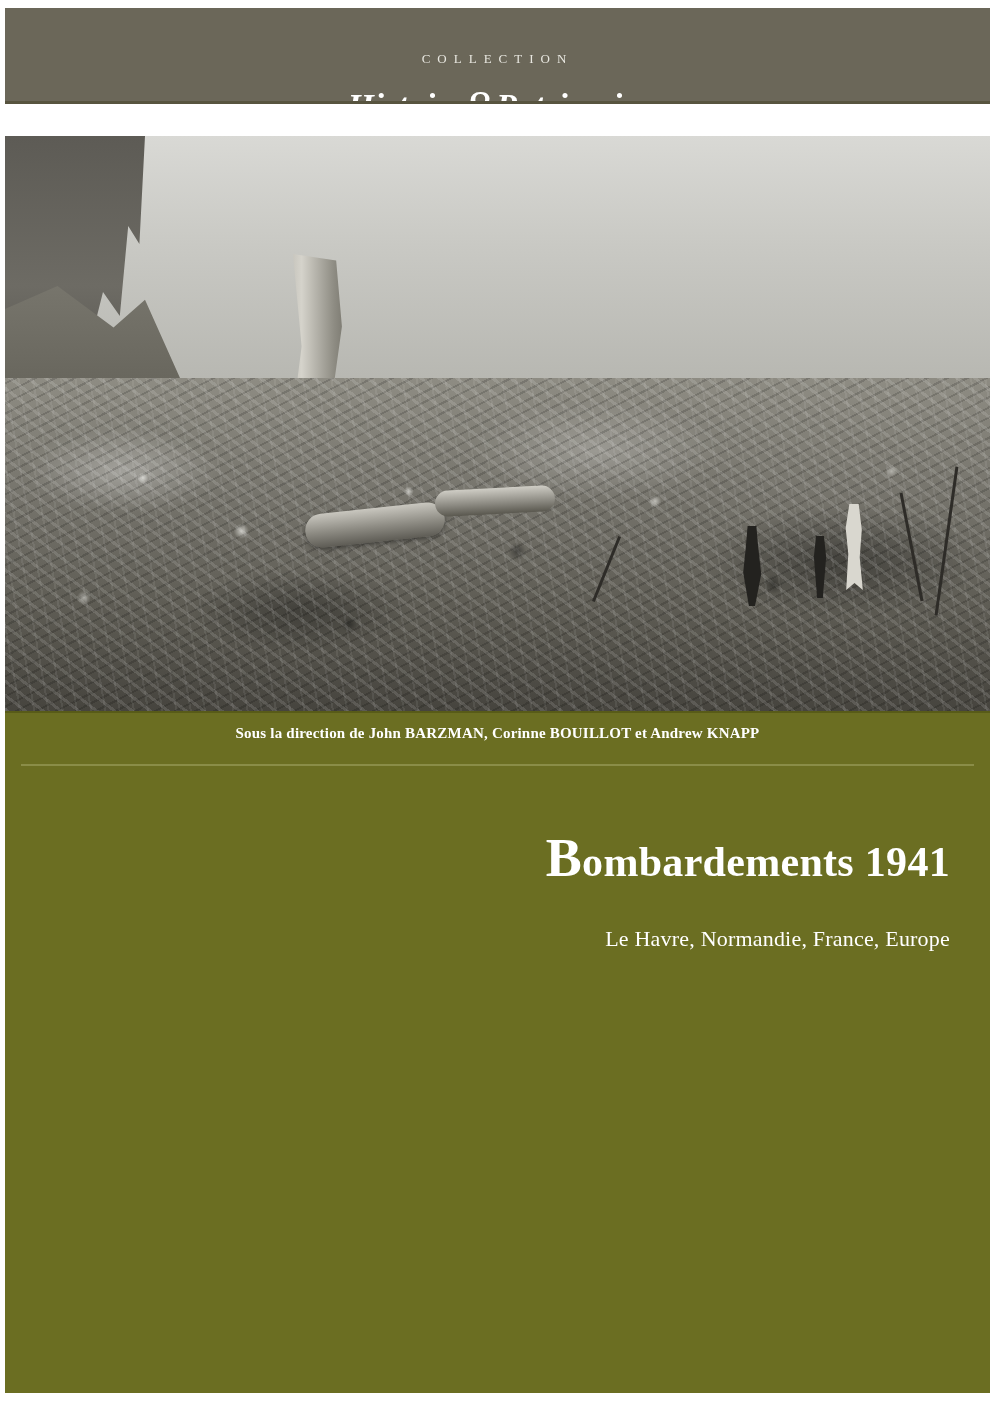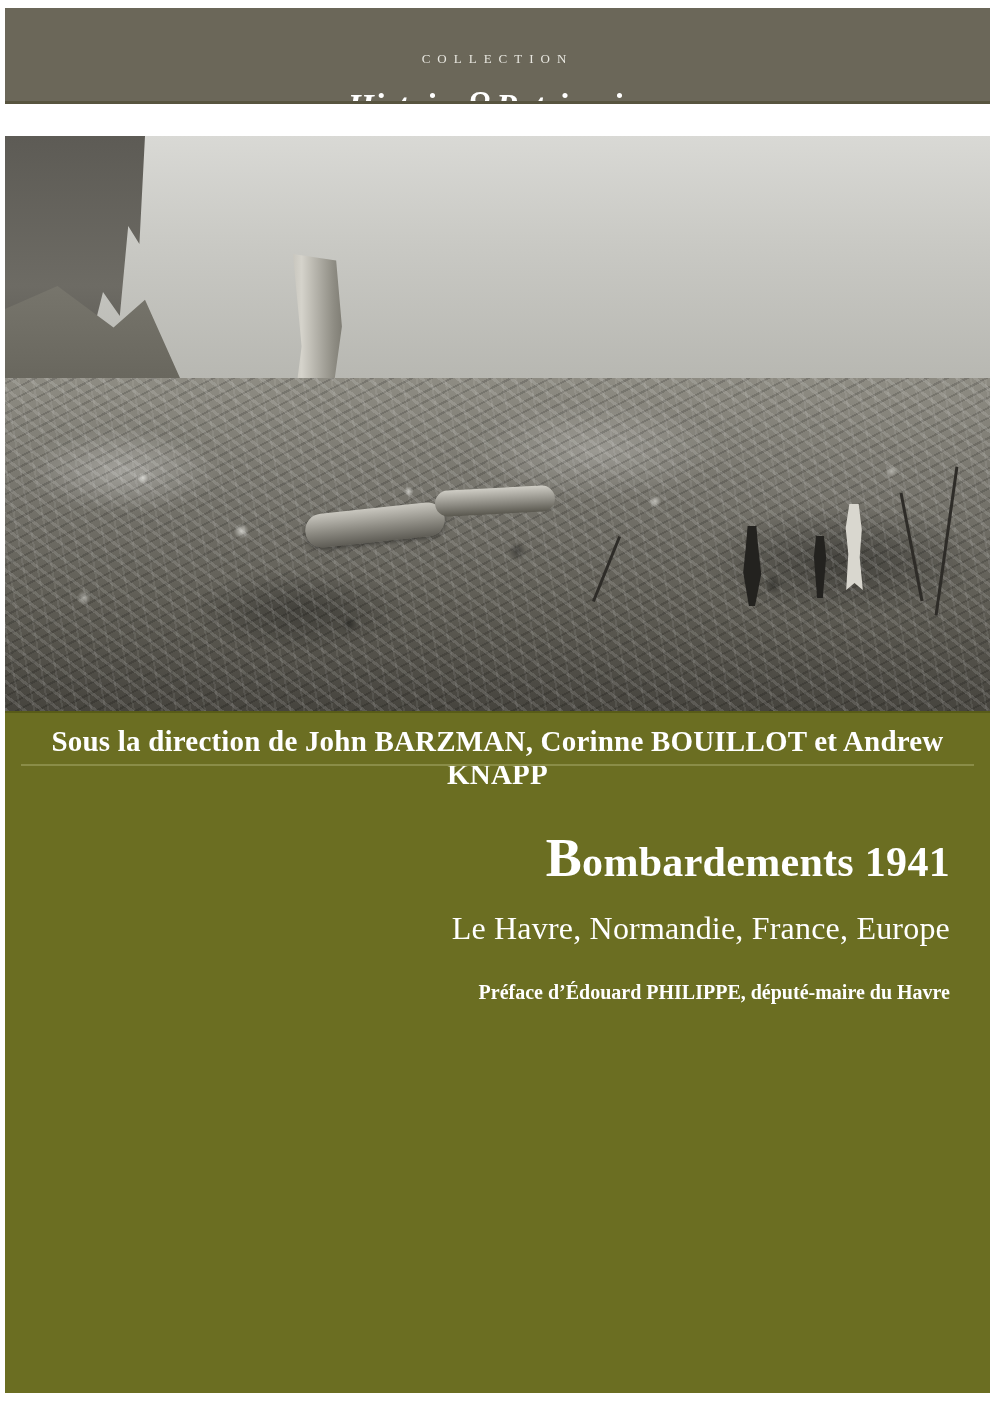--- a/index.html
+++ b/index.html
@@ -264,21 +264,21 @@
   }
   .editors {
     position: absolute;
     top: 14px;
     left: 0;
     width: 100%;
     text-align: center;
     color: #ffffff;
     font-family: "Liberation Serif", serif;
     font-weight: bold;
-    font-size: 29px;
+    font-size: 15px;
     letter-spacing: 0.2px;
   }
   .editors-rule {
     position: absolute;
     left: 16px;
     top: 53px;
     width: 953px;
     height: 2px;
     background: #8a8d48;
   }
@@ -295,24 +295,24 @@
     font-family: "Liberation Serif", serif;
     font-size: 42px;
     font-weight: bold;
     letter-spacing: 0.3px;
     line-height: 1.1;
   }
   .book-title .cap {
     font-size: 54px;
   }
   .book-subtitle {
-    margin-top: 22px;
-    color: #ffffff;
-    font-family: "Liberation Serif", serif;
-    font-size: 32px;
+    margin-top: 38px;
+    color: #ffffff;
+    font-family: "Liberation Serif", serif;
+    font-size: 22px;
     letter-spacing: 0.2px;
   }
   .book-preface {
     margin-top: 34px;
     color: #ffffff;
     font-family: "Liberation Serif", serif;
     font-size: 20px;
     font-weight: bold;
   }
 
@@ -401,18 +401,17 @@
 
   <div class="lower">
     <div class="lower-rule-top"></div>
 
     <div class="editors">Sous la direction de John BARZMAN, Corinne BOUILLOT et Andrew KNAPP</div>
     <div class="editors-rule"></div>
 
     <div class="title-block">
       <div class="book-title"><span class="cap">B</span><span>ombardements 1941</span></div>
       <div class="book-subtitle">Le Havre, Normandie, France, Europe</div>
-      <div class="book-preface">Préface d’Édouard PHILIPPE, député-maire du Havre</div>
     </div>
 
   </div>
 
 </div>
 
 </body></html>

